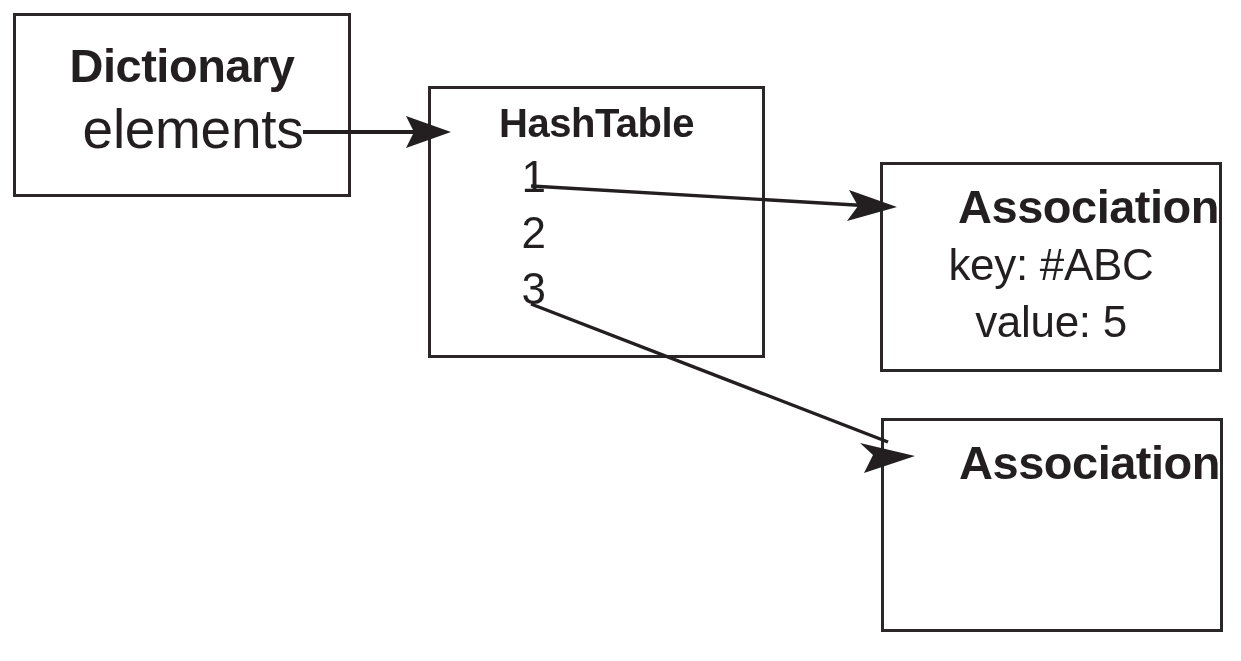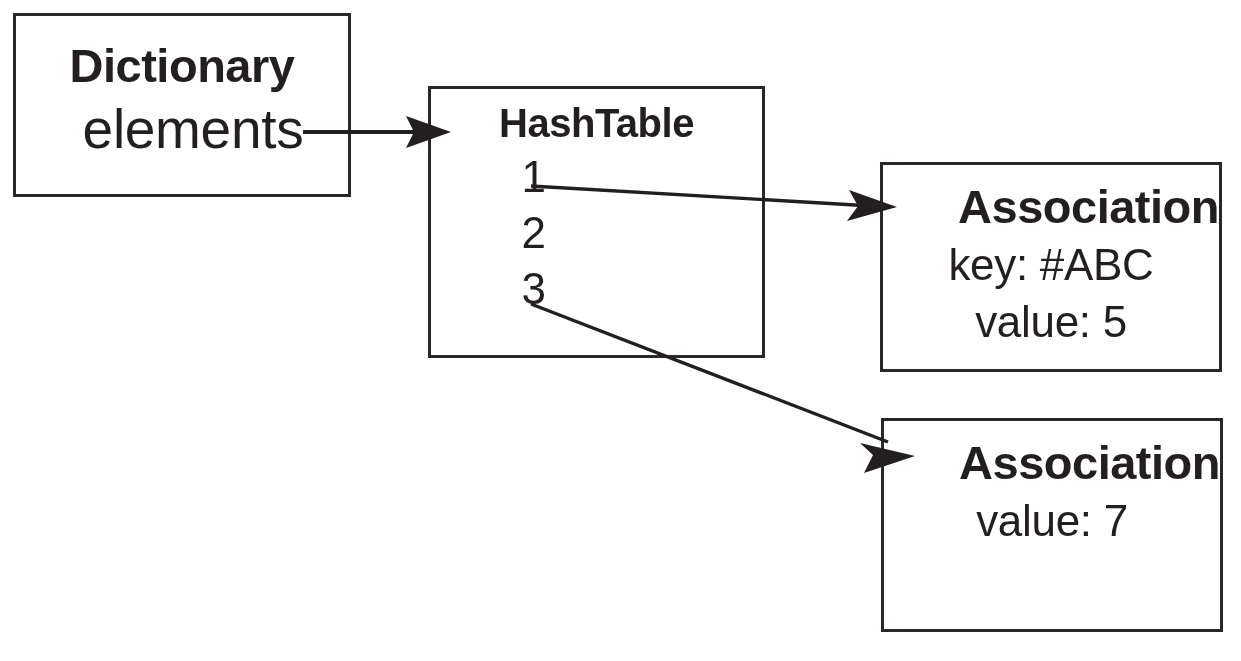--- a/index.html
+++ b/index.html
@@ -105,21 +105,20 @@
     <div class="node-inner">
       <div class="node-title">Association</div>
       <div class="assoc-line">key: #ABC</div>
       <div class="assoc-line">value: 5</div>
     </div>
   </div>
 
   <div class="node-box assoc-box" id="assoc-box-2">
     <div class="node-inner">
       <div class="node-title">Association</div>
-      <div class="assoc-line">value: 7</div>
     </div>
   </div>
 
   <svg id="arrow-layer" viewBox="0 0 1241 661" width="1241" height="661">
 
     <g>
       <line x1="303" y1="132" x2="432" y2="132" stroke-width="4"></line>
       <polygon points="451,132 406,116 414,132 406,148"></polygon>
     </g>
 

